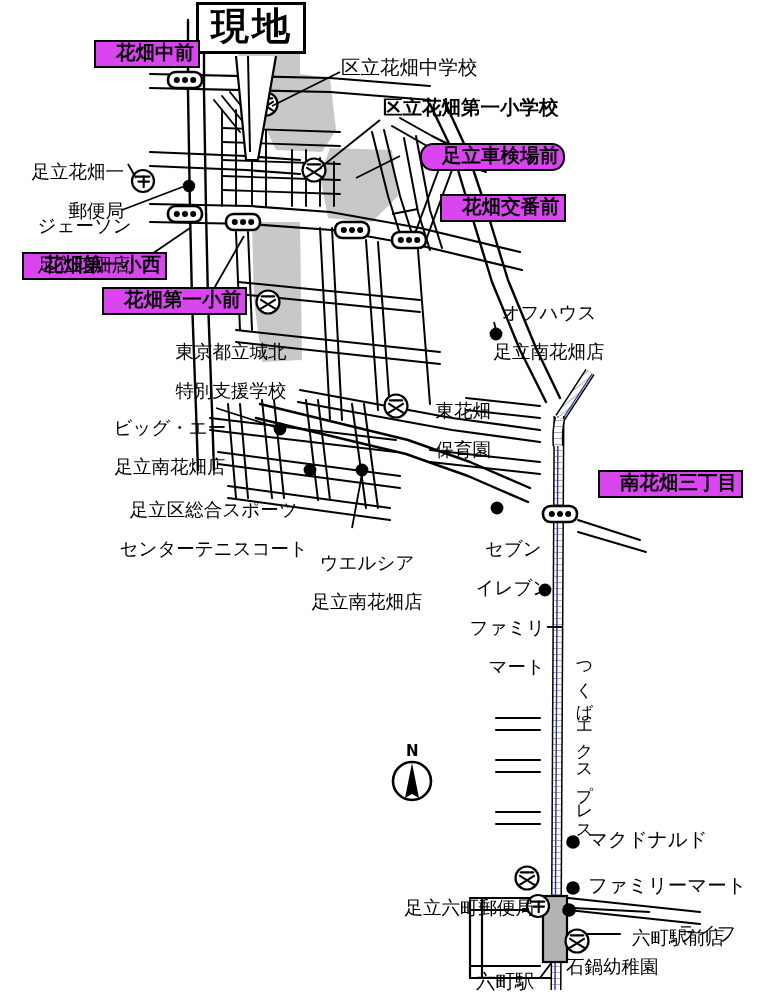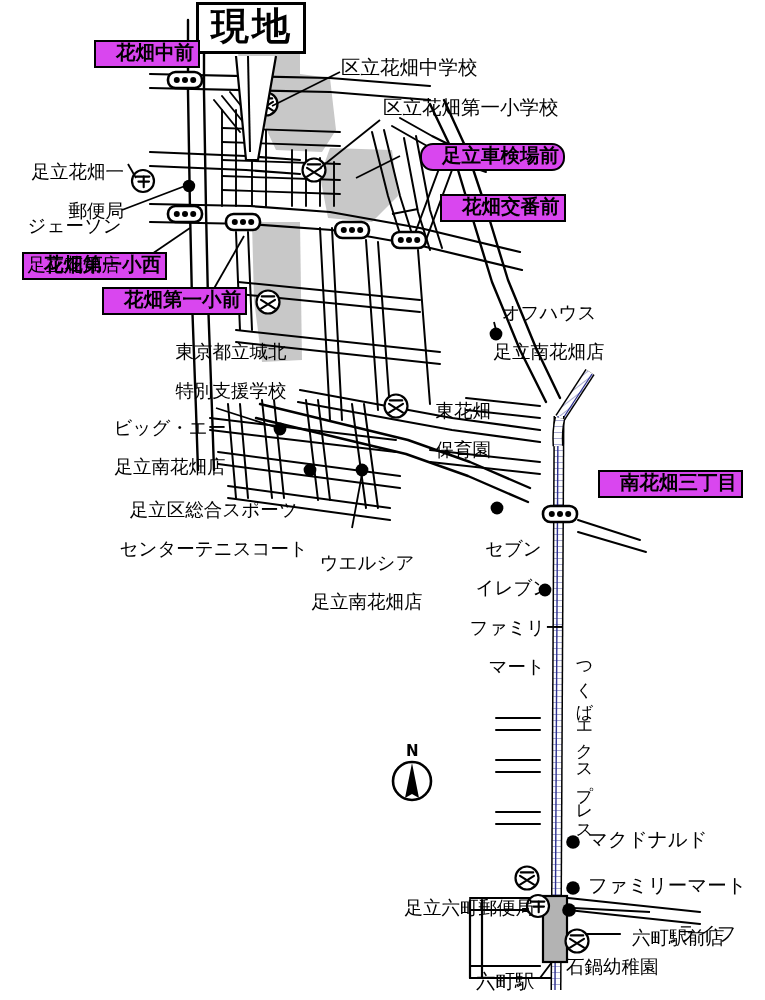--- a/index.html
+++ b/index.html
@@ -320,28 +320,28 @@
   <div class="lbl box f19 center" style="left:420px;top:194px;text-align:right;">花畑交番前</div>
 
   <div class="lbl box f19 center" style="left:2px;top:252px;">花畑第一小西</div>
 
   <div class="lbl box f19 center" style="left:82px;top:287px;">花畑第一小前</div>
 
   <div class="lbl box f19 center" style="left:578px;top:470px;">南花畑三丁目</div>
 
   <div class="lbl plain f19 left" style="left:341px;top:58px;">区立花畑中学校</div>
 
-  <div class="lbl plain f19 left" style="left:383px;top:98px;">区立花畑第一小学校</div>
+  <div class="lbl plain f19 left" style="left:383px;top:98px;font-weight:bold;">区立花畑第一小学校</div>
 
   <div class="lbl plain f18 right" style="left:0px;top:142px;width:124px;">
     <span>足立花畑一</span><br>
     <span>郵便局</span>
   </div>
 
-  <div class="lbl plain f18 left" style="left:4px;top:196px;">
+  <div class="lbl plain f18 left" style="left:14px;top:196px;">
     <span>ジェーソン</span><br>
     <span>足立花畑店</span>
   </div>
 
   <div class="lbl plain f18 center" style="left:152px;top:322px;">
     <span>東京都立城北</span><br>
     <span>特別支援学校</span>
   </div>
 
   <div class="lbl plain f18 center" style="left:90px;top:398px;">

